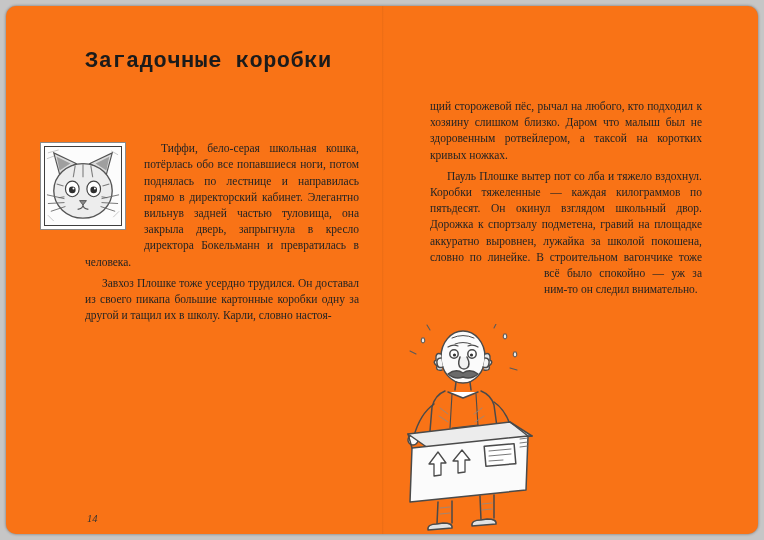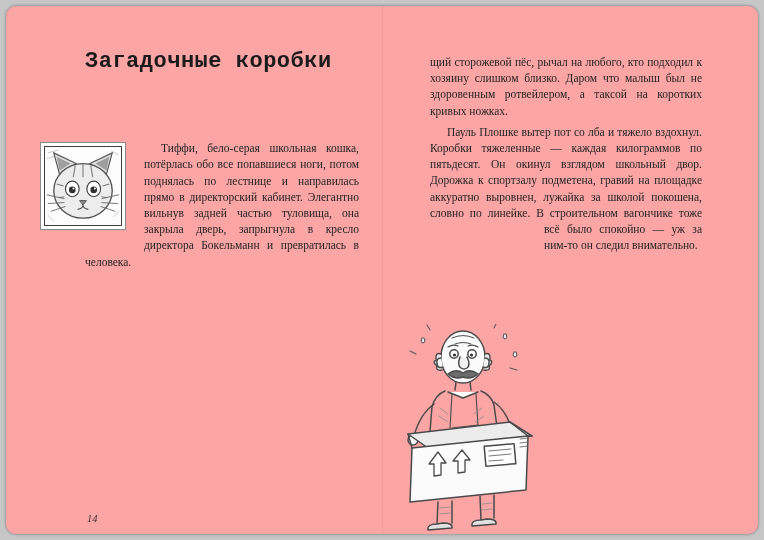--- a/index.html
+++ b/index.html
@@ -5,21 +5,21 @@
   * { margin:0; padding:0; box-sizing:border-box; }
   html,body { width:764px; height:540px; }
   body {
     background:#c6c6c6;
     font-family:"Liberation Serif", serif;
     position:relative;
     overflow:hidden;
   }
   .spread {
     position:absolute; left:6px; top:6px; width:752px; height:528px;
-    background:#fca5a5; border-radius:10px;
+    background:#f97316; border-radius:10px;
     box-shadow:0 0 3px rgba(0,0,0,.45);
     overflow:hidden;
   }
   .gutter {
     position:absolute; left:50%; top:0; bottom:0; width:2px;
     background:linear-gradient(to right, rgba(0,0,0,.06), rgba(0,0,0,0));
   }
   .col {
     position:absolute; top:48px;
     font-size:11.5px; line-height:16.2px; color:#242424;
@@ -27,21 +27,21 @@
   }
   .col-left  { left:79px;  width:274px; }
   .col-right { left:424px; width:272px; }
   .chapter-title {
     font-family:"Liberation Mono", monospace;
     font-weight:bold; font-size:22px; letter-spacing:.5px;
     color:#1b1b1b; white-space:nowrap;
   }
   .body-left { margin-top:70px; }
   p.para { margin:0 0 5px 0; text-indent:17px; }
-  p.para.first { text-indent:0; }
+  p.para.first { text-indent:0;margin-top:44px; }
   .cat-frame {
     float:left; width:86px; height:88px;
     margin:2px 18px 8px -45px;
     border:1px solid #8a8a8a; padding:3px; background:#fff;
   }
   .cat-inner {
     width:100%; height:100%;
     border:1.5px solid #3e3e3e; background:#fcfcfc;
   }
   .cat-inner svg { display:block; width:100%; height:100%; }
@@ -100,20 +100,21 @@
                 <path d="M20 57 L3 58"></path>
                 <path d="M21 61 L6 66"></path>
               <path d="M58 53 L76 49"></path>
                 <path d="M58 57 L75 58"></path>
                 <path d="M57 61 L72 66"></path>
             </g>
           </svg>
         </div>
       </figure>
       <p class="para">Тиффи, бело-серая школьная кошка, потёрлась обо все попавшиеся ноги, потом поднялась по лестнице и направилась прямо в директорский кабинет. Элегантно вильнув задней частью туловища, она закрыла дверь, запрыгнула в кресло директора Бокельманн и превратилась в человека.</p>
+      <p class="para">Завхоз Плошке тоже усердно трудился. Он доставал из своего пикапа большие картонные коробки одну за другой и тащил их в школу. Карли, словно настоя-</p>
     </div>
   </div>
 
   <div class="col col-right">
     <p class="para first">щий сторожевой пёс, рычал на любого, кто подходил к хозяину слишком близко. Даром что малыш был не здоровенным ротвейлером, а таксой на коротких кривых ножках.</p>
     <div class="wrap-spacer"></div>
     <p class="para">Пауль Плошке вытер пот со лба и тяжело вздохнул. Коробки тяжеленные — каждая килограммов по пятьдесят. Он окинул взглядом школьный двор. Дорожка к спортзалу подметена, гравий на площадке аккуратно выровнен, лужайка за школой покошена, словно по линейке. В строительном вагончике тоже всё было спокойно — уж за ним-то он следил внимательно.</p>
   </div>
 
   <div class="man-illustration">

